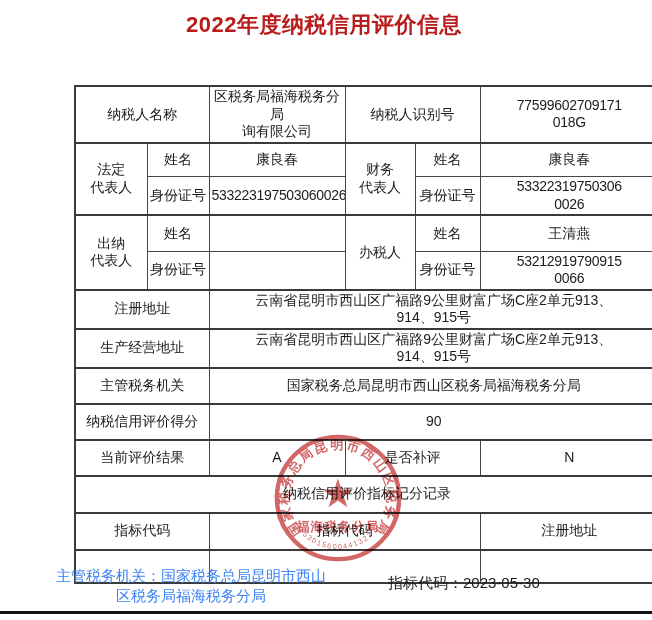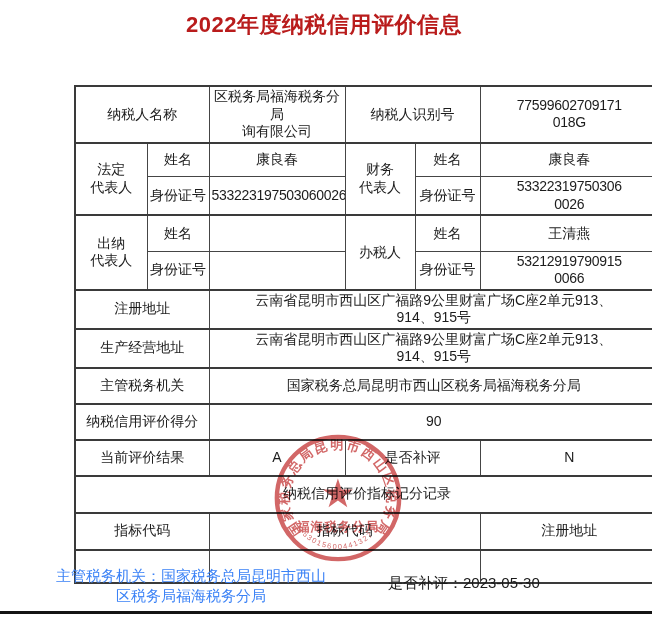--- a/index.html
+++ b/index.html
@@ -157,15 +157,15 @@
   </text>
   <text x="70" y="79" text-anchor="middle" font-size="40" fill="#c84545">★</text>
   <text x="70" y="104" text-anchor="middle" font-size="13" letter-spacing="1" font-weight="bold" fill="#c84545">福海税务分局</text>
   <text font-size="7.5" letter-spacing="1.5" fill="#c84545">
     <textPath href="#sealBot" startOffset="50%" text-anchor="middle">53015600441327</textPath>
   </text>
 </svg>
 
 <div class="footer-left">主管税务机关：国家税务总局昆明市西山
 区税务局福海税务分局</div>
-<div class="footer-right"><span>是否补评：</span><span>2023-05-30</span></div>
+<div class="footer-right"><span>指标代码：</span><span>2023-05-30</span></div>
 
 <div class="bottom-bar"></div>
 
 </body></html>

